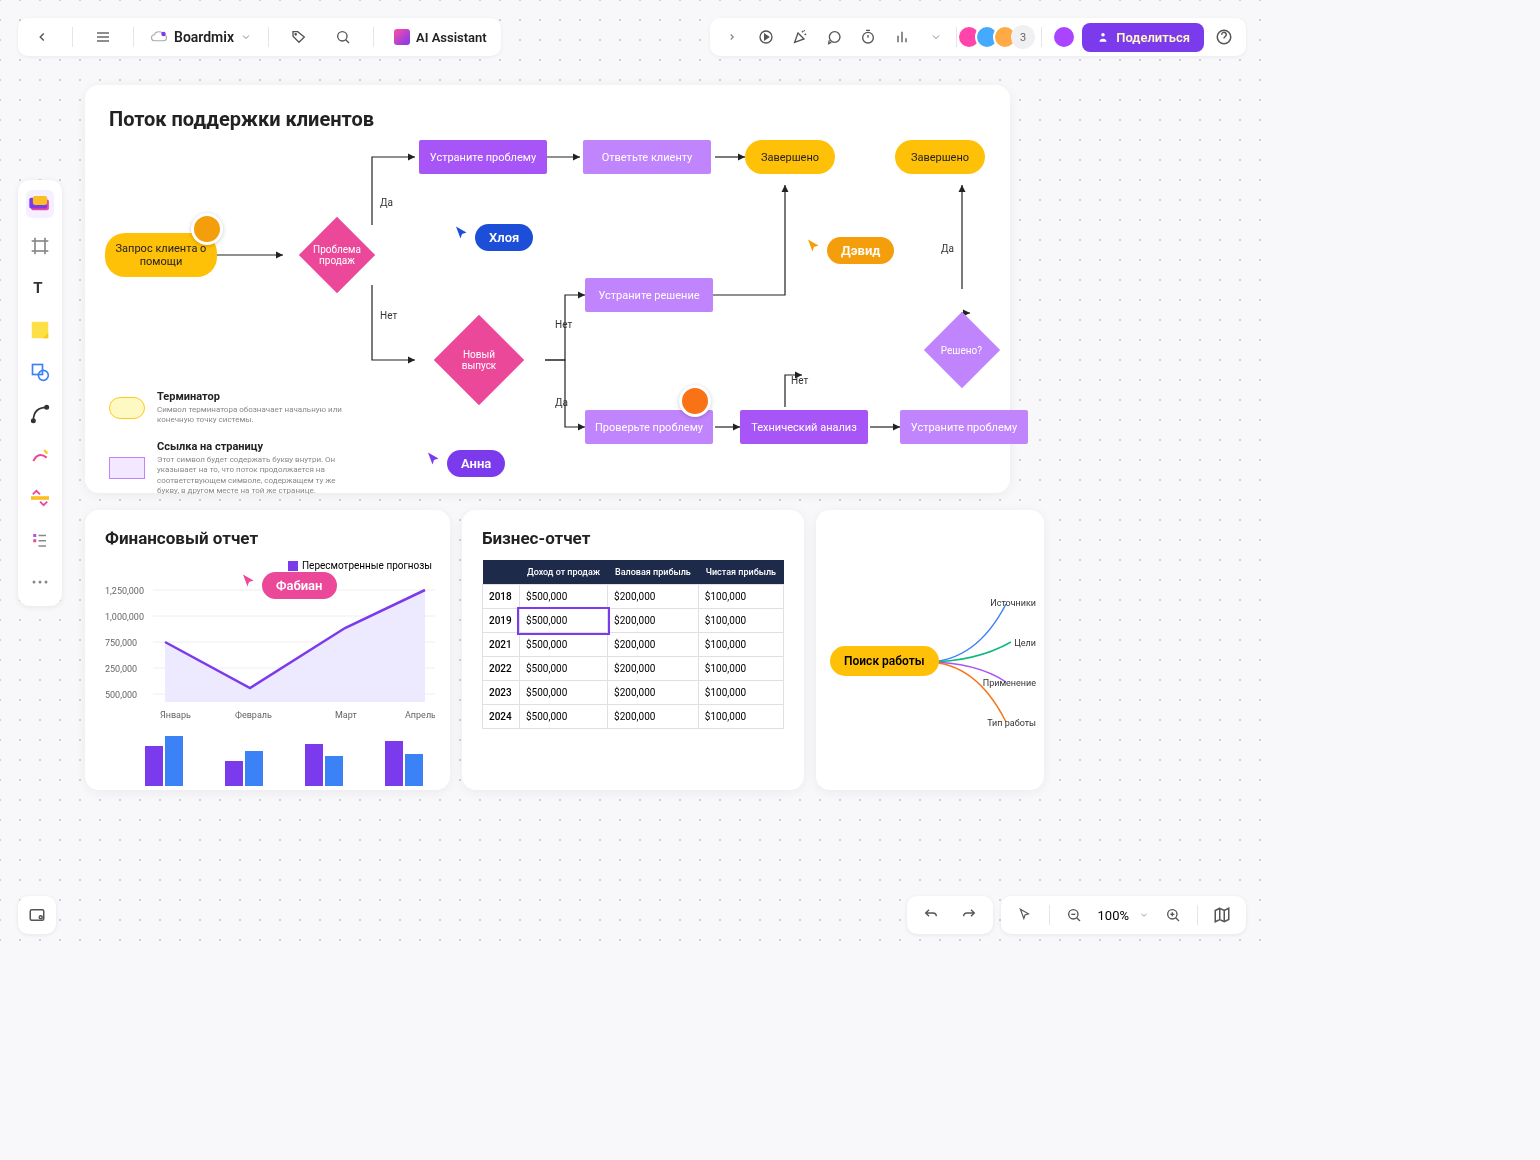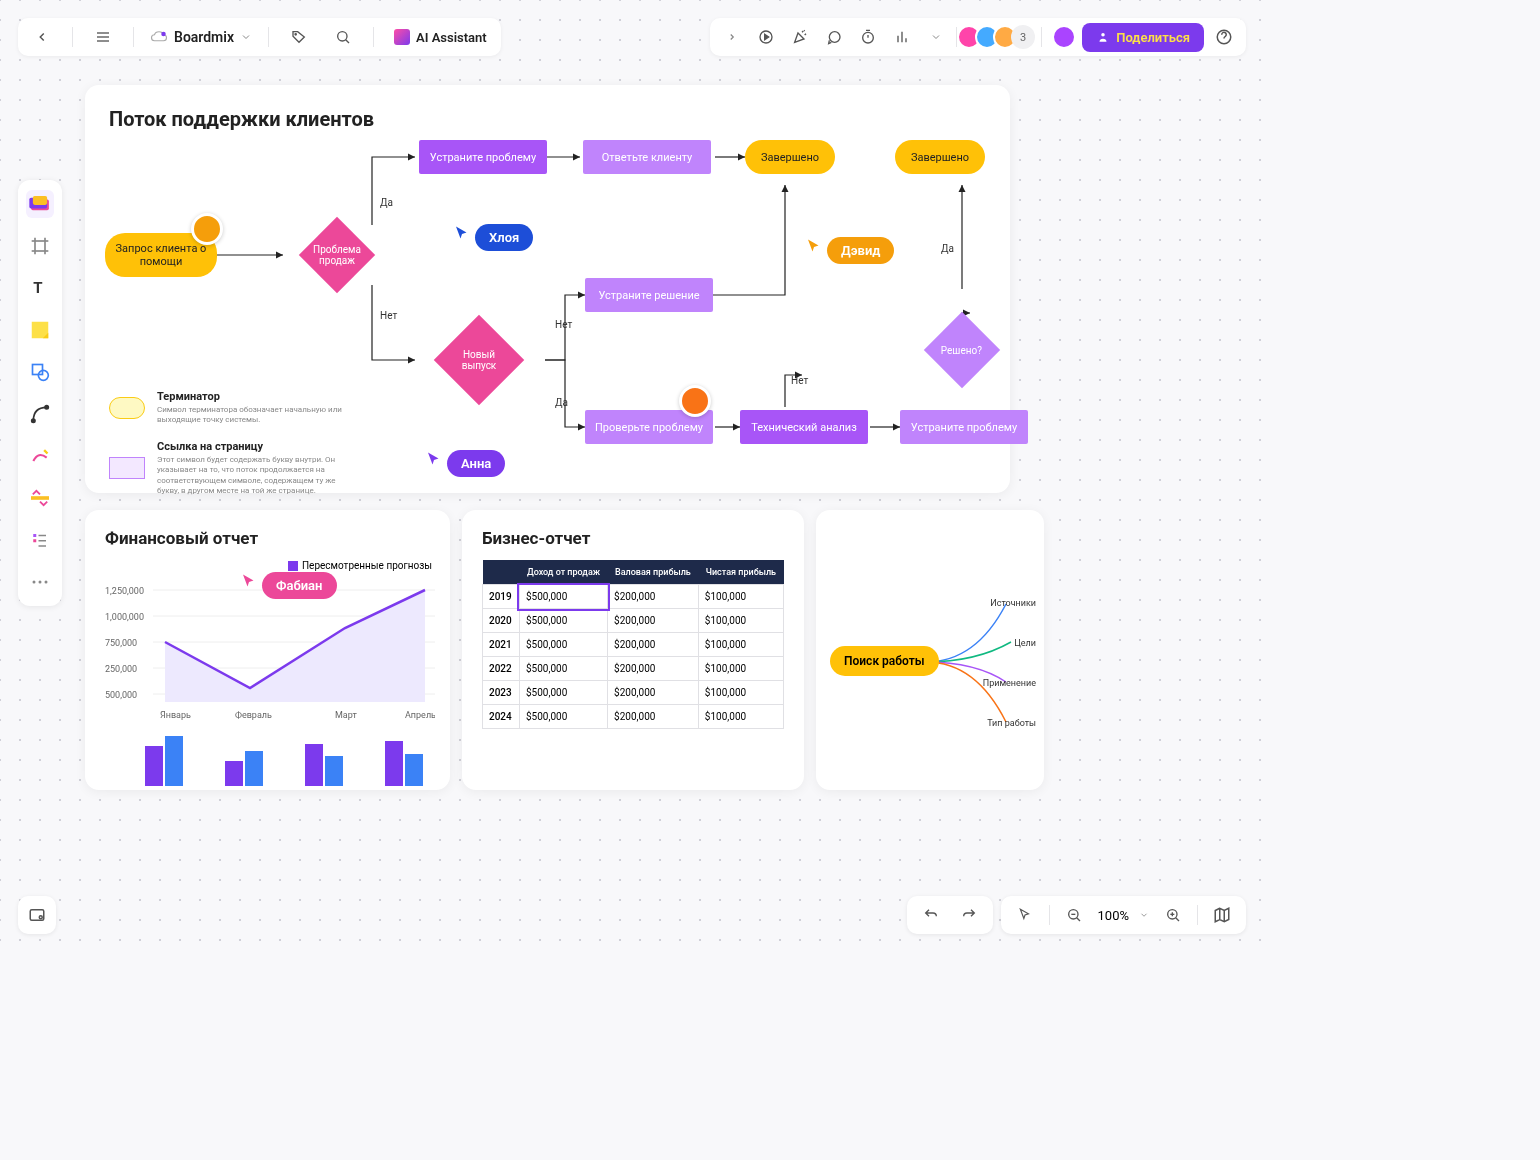--- a/index.html
+++ b/index.html
@@ -10,21 +10,21 @@
 .tb-left{padding:0 10px;gap:16px}
 .tb-btn{width:28px;height:28px;display:flex;align-items:center;justify-content:center;border-radius:6px;cursor:pointer;color:#555}
 .tb-sep{width:1px;height:20px;background:#e5e5e8}
 .brand{display:flex;align-items:center;gap:6px;font-weight:600;font-size:14px;color:#222;cursor:pointer}
 .ai-btn{display:flex;align-items:center;gap:6px;font-weight:600;font-size:13px;color:#222;cursor:pointer;padding:0 4px}
 .ai-logo{width:16px;height:16px;background:linear-gradient(135deg,#ff4da6,#7c3aed);border-radius:3px}
 .tb-right{margin-left:auto;padding:0 8px;gap:6px}
 .avatars{display:flex;align-items:center}
 .avatar{width:24px;height:24px;border-radius:50%;border:2px solid #fff;margin-left:-6px;background:#ddd;overflow:hidden}
 .av-count{width:24px;height:24px;border-radius:50%;background:#f0f0f2;font-size:11px;display:flex;align-items:center;justify-content:center;margin-left:-6px;color:#666}
-.share-btn{background:#7c3aed;color:#fde047;border:none;border-radius:8px;padding:7px 14px;font-size:13px;font-weight:600;display:flex;align-items:center;gap:6px;cursor:pointer}
+.share-btn{background:#7c3aed;color:#fef9c3;border:none;border-radius:8px;padding:7px 14px;font-size:13px;font-weight:600;display:flex;align-items:center;gap:6px;cursor:pointer}
 .sidebar{position:absolute;left:18px;top:180px;width:44px;background:#fff;border-radius:12px;box-shadow:0 1px 6px rgba(0,0,0,.08);display:flex;flex-direction:column;align-items:center;padding:10px 0;gap:14px;z-index:10}
 .sb-item{width:28px;height:28px;display:flex;align-items:center;justify-content:center;cursor:pointer;border-radius:6px;color:#666}
 .sb-item.active{background:#f5f0ff}
 .canvas-panel{position:absolute;background:#fff;border-radius:14px;box-shadow:0 2px 12px rgba(0,0,0,.06)}
 .flow-panel{left:85px;top:85px;width:925px;height:408px;padding:22px 24px}
 .panel-title{font-size:20px;font-weight:700;color:#222;margin-bottom:12px}
 .flow-node{position:absolute;display:flex;align-items:center;justify-content:center;font-size:11px;text-align:center;padding:4px 8px}
 .terminator{border-radius:20px}
 .process{border-radius:2px}
 .yellow{background:#ffc107;color:#222}
@@ -297,21 +297,21 @@
   <div class="edge-label" style="left:856px;top:158px">Да</div>
 
   <div class="user-av" style="left:106px;top:128px;background:#f59e0b"></div>
   <div class="user-av" style="left:594px;top:300px;background:#f97316"></div>
 
   <div class="legend">
     <div class="leg-row">
       <div class="leg-shape" style="background:#fef9c3;border:1px solid #facc15;border-radius:12px"></div>
       <div class="leg-text">
           <strong>Терминатор</strong>
-          <p>Символ терминатора обозначает начальную или выходящие точку системы.</p>
+          <p>Символ терминатора обозначает начальную или конечную точку системы.</p>
         </div>
     </div>
     <div class="leg-row">
       <div class="leg-shape" style="background:#f3e8ff;border:1px solid #c084fc"></div>
       <div class="leg-text">
           <strong>Ссылка на страницу</strong>
           <p>Этот символ будет содержать букву внутри. Он указывает на то, что поток продолжается на соответствующем символе, содержащем ту же букву, в другом месте на той же странице.</p>
         </div>
     </div>
     <div class="leg-row">
@@ -388,28 +388,28 @@
     <thead>
         <tr id="biz-head">
           <th></th>
           <th>Доход от продаж</th>
           <th>Валовая прибыль</th>
           <th>Чистая прибыль</th>
         </tr>
       </thead>
     <tbody id="biz-body">
         <tr>
+          <td>2018</td>
+          <td>$500,000</td>
+          <td>$200,000</td>
+          <td>$100,000</td>
+        </tr>
+        <tr>
           <td>2019</td>
           <td class="hl">$500,000</td>
-          <td>$200,000</td>
-          <td>$100,000</td>
-        </tr>
-        <tr>
-          <td>2020</td>
-          <td>$500,000</td>
           <td>$200,000</td>
           <td>$100,000</td>
         </tr>
         <tr>
           <td>2021</td>
           <td>$500,000</td>
           <td>$200,000</td>
           <td>$100,000</td>
         </tr>
         <tr>

